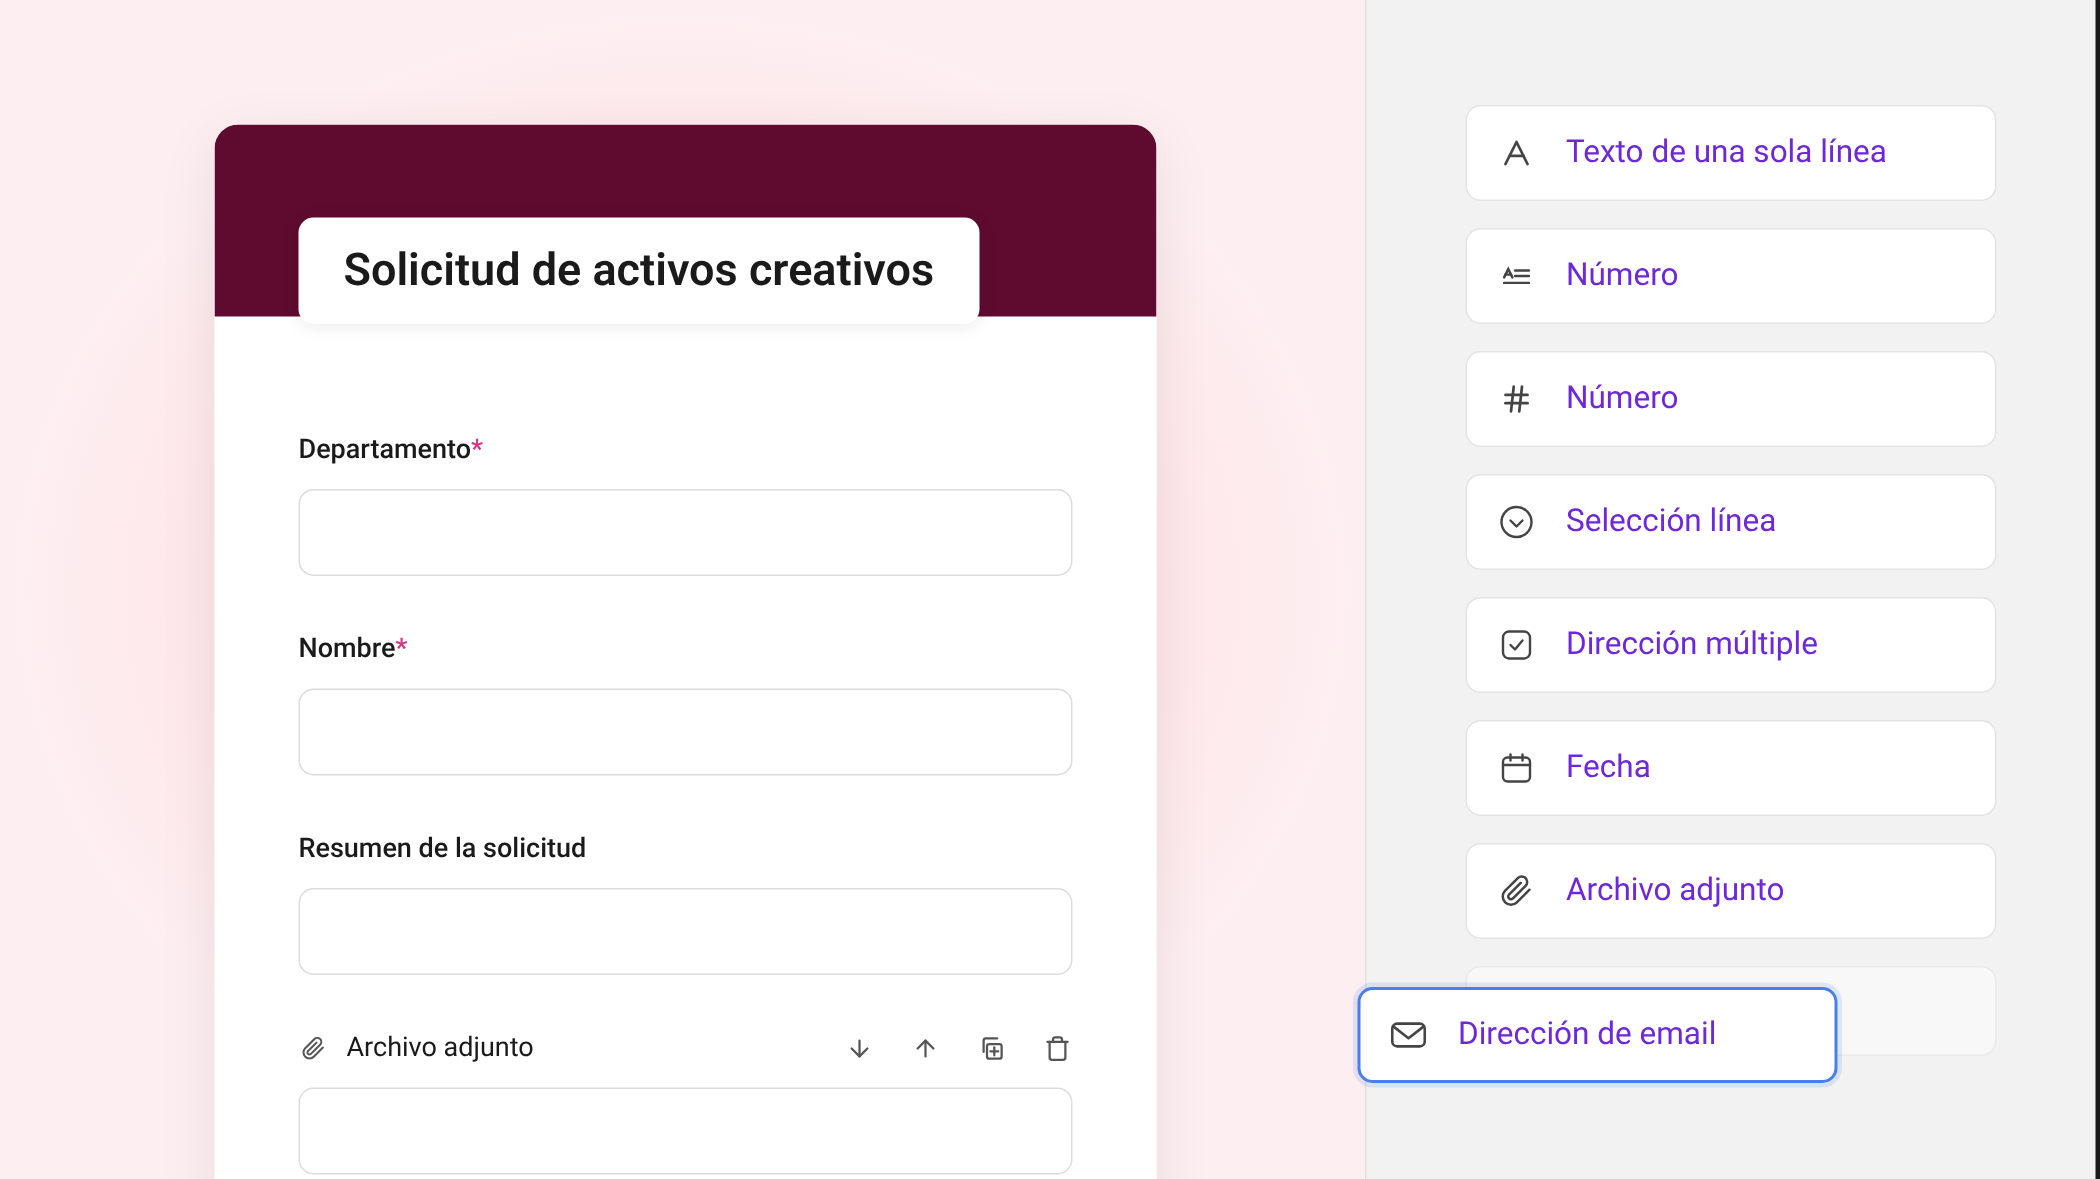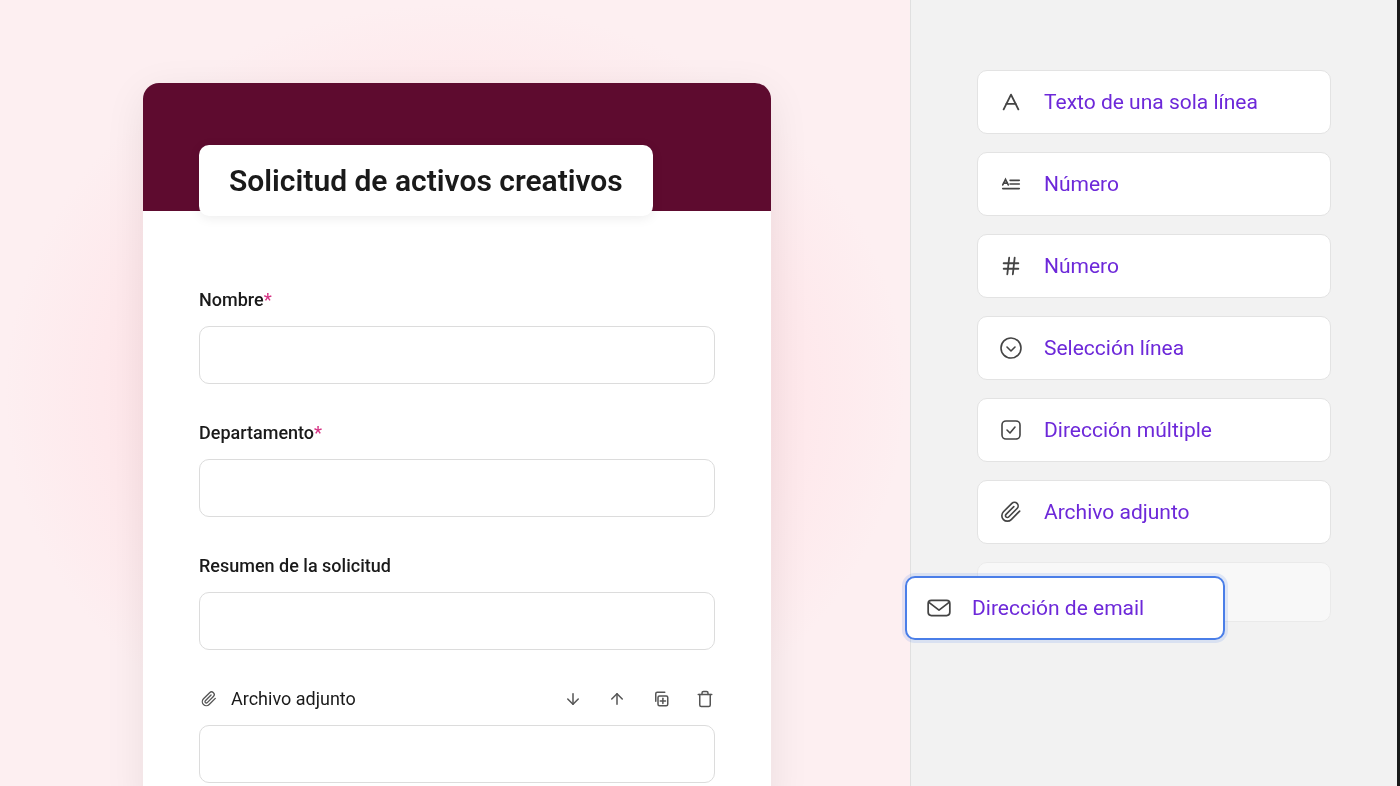--- a/index.html
+++ b/index.html
@@ -192,28 +192,28 @@
   <div class="form-card">
     <div class="form-header">
       <div class="form-title-box">
         <div class="form-title">Solicitud de activos creativos</div>
       </div>
     </div>
     <div class="form-body">
 
       <div class="field-group">
         <label class="field-label">
-          <span>Nombre</span><span class="required">*</span>
+          <span>Departamento</span><span class="required">*</span>
         </label>
         <input class="field-input" type="text" style="">
       </div>
 
       <div class="field-group">
         <label class="field-label">
-          <span>Departamento</span><span class="required">*</span>
+          <span>Nombre</span><span class="required">*</span>
         </label>
         <input class="field-input" type="text" style="">
       </div>
 
       <div class="field-group">
         <label class="field-label">
           <span>Resumen de la solicitud</span>
         </label>
         <input class="field-input" type="text" style="">
       </div>
@@ -314,20 +314,31 @@
   <div class="field-type-item">
     <span class="field-type-icon">
       <svg width="24" height="24" viewBox="0 0 24 24" fill="none" stroke="currentColor" stroke-width="1.6" stroke-linecap="round" stroke-linejoin="round">
           <rect x="3" y="3" width="18" height="18" rx="4"></rect>
           <polyline points="8 12 11 15 16 9"></polyline>
         </svg>
     </span>
     <span class="field-type-label">Dirección múltiple</span>
   </div>
 
+  <div class="field-type-item">
+    <span class="field-type-icon">
+      <svg width="24" height="24" viewBox="0 0 24 24" fill="none" stroke="currentColor" stroke-width="1.6" stroke-linecap="round" stroke-linejoin="round">
+          <rect x="3" y="5" width="18" height="16" rx="3"></rect>
+          <line x1="3" y1="10" x2="21" y2="10"></line>
+          <line x1="8" y1="3" x2="8" y2="7"></line>
+          <line x1="16" y1="3" x2="16" y2="7"></line>
+        </svg>
+    </span>
+    <span class="field-type-label">Fecha</span>
+  </div>
 
   <div class="field-type-item">
     <span class="field-type-icon">
       <svg width="22" height="22" viewBox="0 0 24 24" fill="none" stroke="currentColor" stroke-width="1.8" stroke-linecap="round" stroke-linejoin="round">
           <path d="M21.44 11.05l-9.19 9.19a6 6 0 0 1-8.49-8.49l9.19-9.19a4 4 0 0 1 5.66 5.66l-9.2 9.19a2 2 0 0 1-2.83-2.83l8.49-8.48"></path>
         </svg>
     </span>
     <span class="field-type-label">Archivo adjunto</span>
   </div>
 

